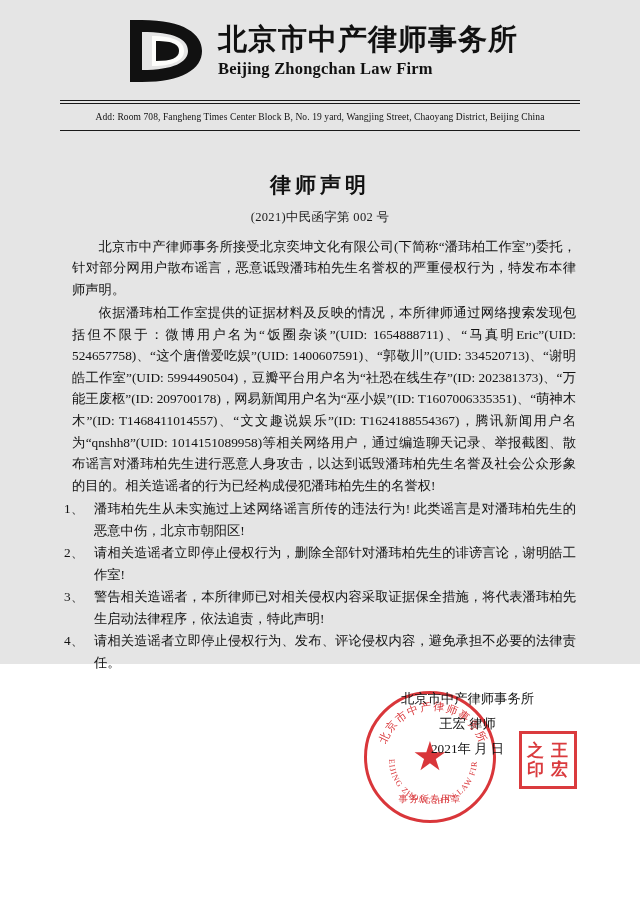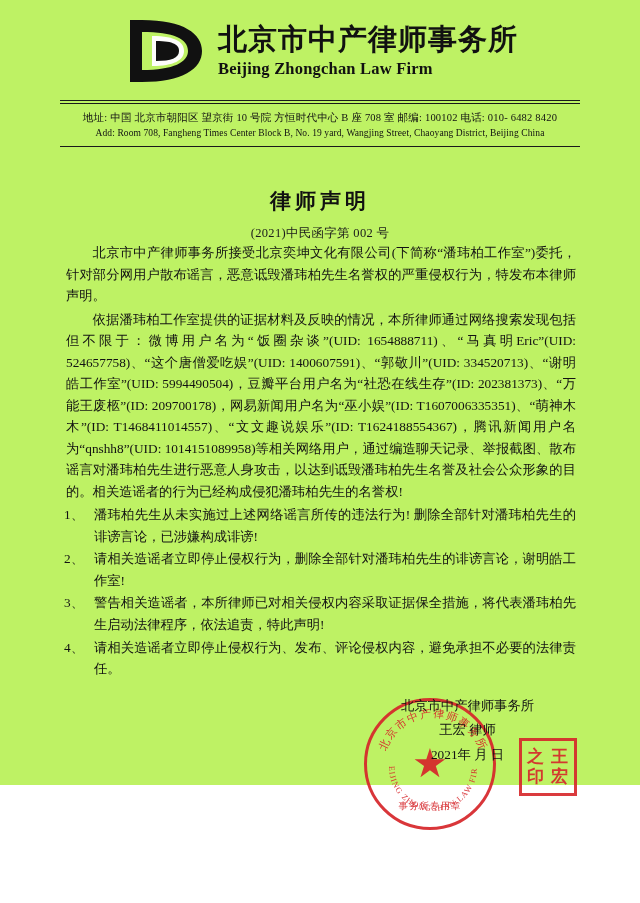--- a/index.html
+++ b/index.html
@@ -10,23 +10,23 @@
   body {
     width: 640px;
     height: 903px;
     font-family: "Liberation Serif", "DejaVu Serif", serif;
     color: #1a1a1a;
     overflow: hidden;
     position: relative;
   }
   .page {
     width: 640px;
-    height: 785px;
+    height: 664px;
     position: relative;
-    background: #bef264;
+    background: #e5e5e5;
   }
 
   
   .letterhead {
     display: flex;
     align-items: center;
     justify-content: center;
     padding: 14px 0 6px 0;
   }
   .logo {
@@ -95,34 +95,35 @@
     text-align: center;
     font-size: 21px;
     font-weight: bold;
     letter-spacing: 4px;
     margin: 40px 0 10px 0;
     color: #111;
   }
   .doc-number {
     text-align: center;
     font-size: 12.5px;
+    margin-bottom: 10px;
     letter-spacing: 0.3px;
   }
 
   
   .body {
     width: 512px;
     margin: 0 auto;
     font-size: 13.3px;
     line-height: 1.62;
     text-align: justify;
     color: #121212;
   }
   .body p {
-    margin: 0 0 2px 2px;
+    margin: 0 0 2px 8px;
     text-indent: 2em;
   }
 
   .numbered {
     margin: 0;
     padding: 0;
     list-style: none;
   }
   .numbered li {
     display: flex;
@@ -244,37 +245,36 @@
     <div class="firm-names">
       <div class="firm-cn">北京市中产律师事务所</div>
       <div class="firm-en">Beijing Zhongchan Law Firm</div>
     </div>
   </div>
 
   <div class="rule"></div>
   <div class="rule thin"></div>
 
   <div class="addr-block">
-    <div class="addr-cn">地址: 中国 北京市朝阳区 望京街 10 号院 方恒时代中心 B 座 708 室   邮编: 100102   电话: 010- 6482 8420</div>
     <div class="addr-en">Add: Room 708, Fangheng Times Center Block B, No. 19 yard, Wangjing Street, Chaoyang District, Beijing China</div>
   </div>
 
   <div class="rule-bottom"></div>
 
   <div class="doc-title">律师声明</div>
   <div class="doc-number">(2021)中民函字第 002 号</div>
 
   <div class="body">
     <p>北京市中产律师事务所接受北京奕坤文化有限公司(下简称“潘玮柏工作室”)委托，针对部分网用户散布谣言，恶意诋毁潘玮柏先生名誉权的严重侵权行为，特发布本律师声明。</p>
     <p>依据潘玮柏工作室提供的证据材料及反映的情况，本所律师通过网络搜索发现包括但不限于：微博用户名为“饭圈杂谈”(UID: 1654888711)、“马真明Eric”(UID: 524657758)、“这个唐僧爱吃娱”(UID: 1400607591)、“郭敬川”(UID: 334520713)、“谢明皓工作室”(UID: 5994490504)，豆瓣平台用户名为“社恐在线生存”(ID: 202381373)、“万能王废柩”(ID: 209700178)，网易新闻用户名为“巫小娱”(ID: T1607006335351)、“萌神木木”(ID: T1468411014557)、“文文趣说娱乐”(ID: T1624188554367)，腾讯新闻用户名为“qnshh8”(UID: 1014151089958)等相关网络用户，通过编造聊天记录、举报截图、散布谣言对潘玮柏先生进行恶意人身攻击，以达到诋毁潘玮柏先生名誉及社会公众形象的目的。相关造谣者的行为已经构成侵犯潘玮柏先生的名誉权!</p>
 
     <ul class="numbered">
       <li>
         <span class="num">1、</span>
-        <span class="txt">潘玮柏先生从未实施过上述网络谣言所传的违法行为! 删除全部针对潘玮柏先生的诽谤言论，已涉嫌构成诽谤!</span>
+        <span class="txt">潘玮柏先生从未实施过上述网络谣言所传的违法行为! 此类谣言是对潘玮柏先生的恶意中伤，北京市朝阳区!</span>
       </li>
       <li>
         <span class="num">2、</span>
         <span class="txt">请相关造谣者立即停止侵权行为，删除全部针对潘玮柏先生的诽谤言论，谢明皓工作室!</span>
       </li>
       <li>
         <span class="num">3、</span>
         <span class="txt">警告相关造谣者，本所律师已对相关侵权内容采取证据保全措施，将代表潘玮柏先生启动法律程序，依法追责，特此声明!</span>
       </li>
       <li>

